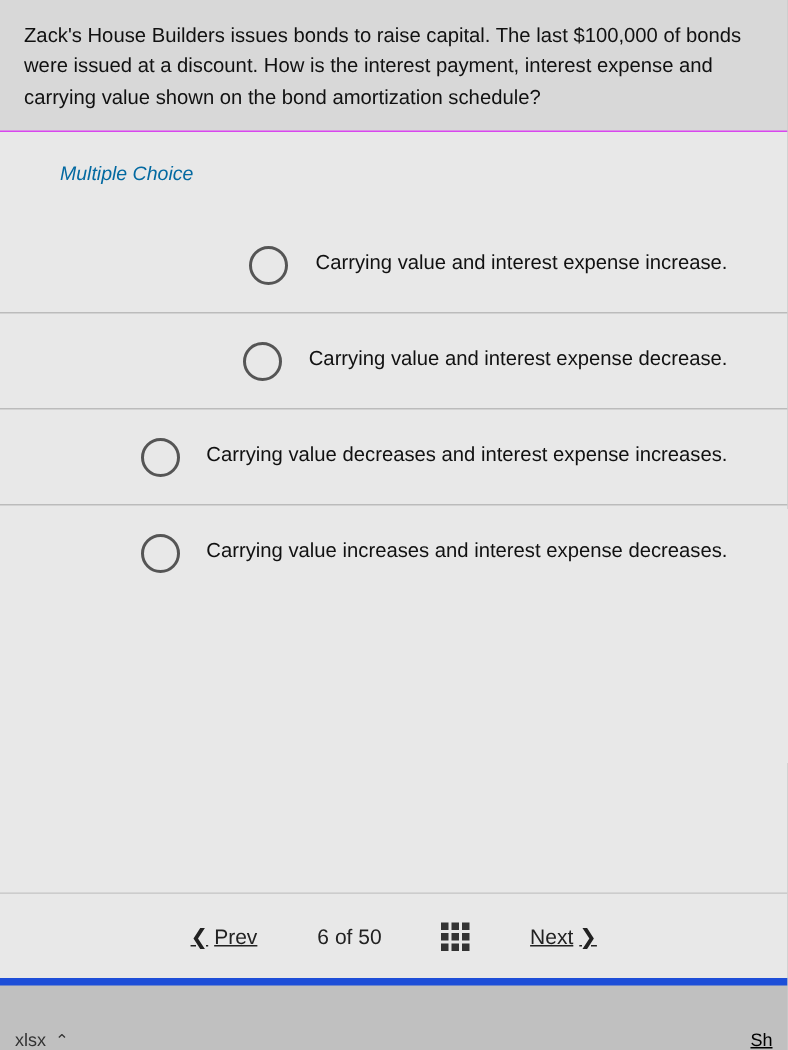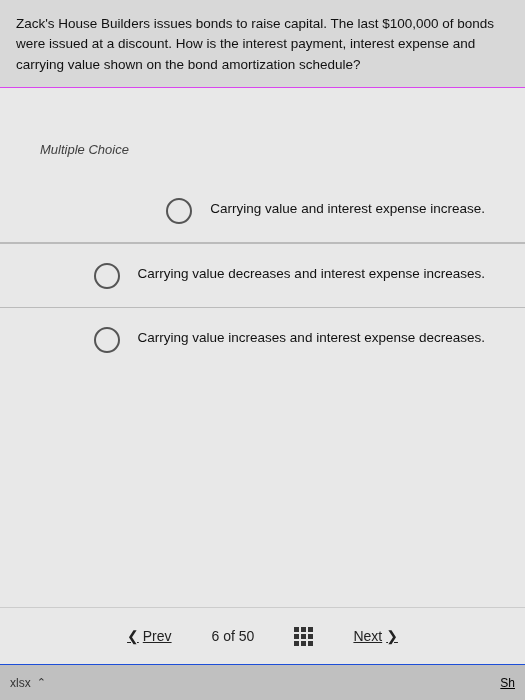--- a/index.html
+++ b/index.html
@@ -41,24 +41,23 @@
     .answer-section {
       background-color: #e8e8e8;
       flex: 1;
       padding: 20px 40px 10px 40px;
       display: flex;
       flex-direction: column;
     }
 
     .multiple-choice-label {
       font-size: 13px;
-      color: #404040;
+      color: #0369a1;
       margin-bottom: 22px;
       font-style: italic;
-      margin-top: 34px;
     }
 
     .options-list {
       display: flex;
       flex-direction: column;
       gap: 0px;
     }
 
     .option-item {
       display: flex;
@@ -139,26 +138,26 @@
     }
 
     .grid-dot {
       width: 5px;
       height: 5px;
       background: #333;
     }
 
     .taskbar {
       background-color: #c0c0c0;
-      height: 36px;
-      display: flex;
-      align-items: center;
+      height: 48px;
+      display: flex;
+      align-items: flex-end;
       padding: 0 10px;
       justify-content: space-between;
-      border-top: 1px solid #1d4ed8;
+      border-top: 5px solid #1d4ed8;
     }
 
     .taskbar-left {
       display: flex;
       align-items: center;
       gap: 6px;
     }
 
     .taskbar-label {
       font-size: 12px;
@@ -190,20 +189,24 @@
 
     <div class="options-list">
 
       <div class="option-item">
         <div class="radio-circle"></div>
         <span class="option-text">Carrying value and interest expense increase.</span>
       </div>
 
       <div class="divider"></div>
 
+      <div class="option-item">
+        <div class="radio-circle"></div>
+        <span class="option-text">Carrying value and interest expense decrease.</span>
+      </div>
 
       <div class="divider"></div>
 
       <div class="option-item">
         <div class="radio-circle"></div>
         <span class="option-text">Carrying value decreases and interest expense increases.</span>
       </div>
 
       <div class="divider"></div>
 

